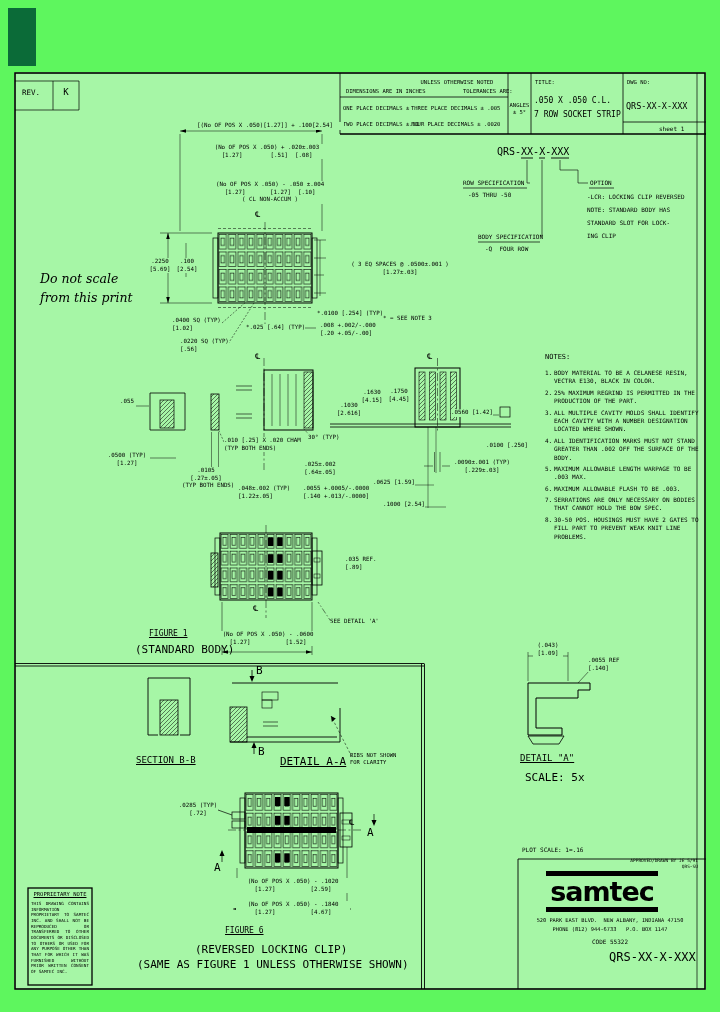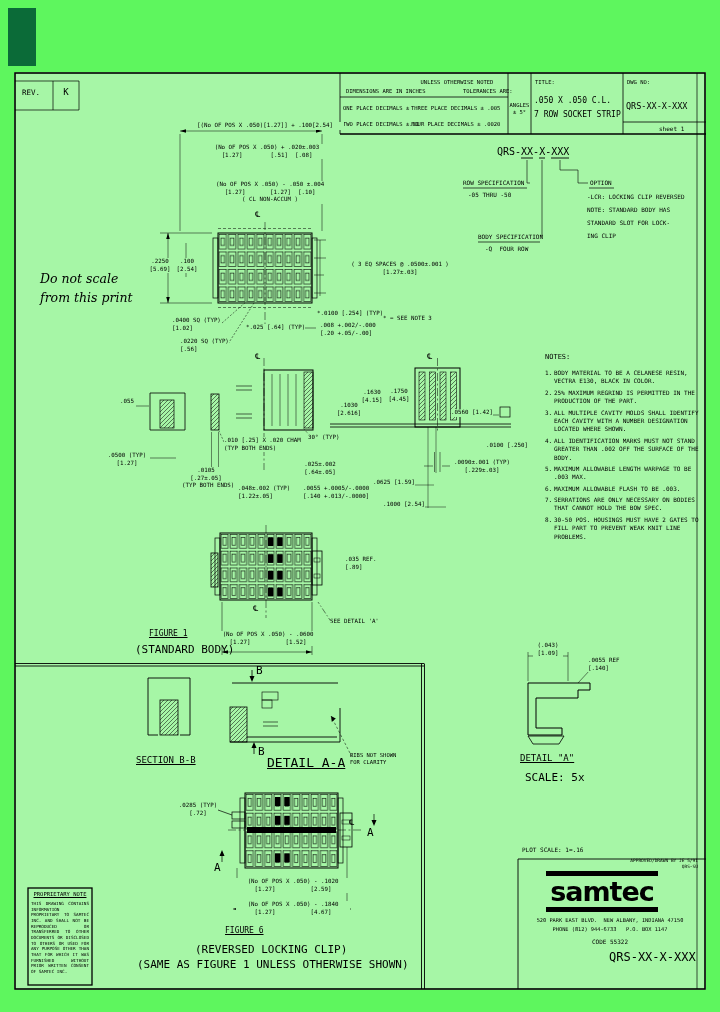--- a/index.html
+++ b/index.html
@@ -284,21 +284,21 @@
 
   <div class="d" style="left:220px;top:631px;width:96px">(No OF POS X .050) - .0600
 [1.27]          [1.52]</div>
   <div class="dl" style="left:345px;top:556px">.035 REF.
 [.89]</div>
   <div class="dl" style="left:330px;top:618px">SEE DETAIL 'A'</div>
   <div class="cap" style="left:149px;top:629px;font-size:8px">FIGURE 1</div>
   <div class="sub" style="left:135px;top:643px">(STANDARD BODY)</div>
 
   <div class="cap" style="left:136px;top:755px;font-size:9px">SECTION B-B</div>
-  <div class="cap" style="left:267px;top:755px;font-size:13px">DETAIL A-A</div>
+  <div class="cap" style="left:280px;top:755px;font-size:11px">DETAIL A-A</div>
   <div class="dl nb" style="left:350px;top:752px;font-size:5.5px">RIBS NOT SHOWN
 FOR CLARITY</div>
   <div class="sub" style="left:256px;top:664px">B</div>
   <div class="sub" style="left:258px;top:745px">B</div>
   <div class="cap" style="left:520px;top:753px;font-size:9px">DETAIL "A"</div>
   <div class="sub" style="left:525px;top:771px">SCALE: 5x</div>
   <div class="d" style="left:533px;top:642px;width:30px">(.043)
 [1.09]</div>
   <div class="dl" style="left:588px;top:657px">.0055 REF
 [.140]</div>

